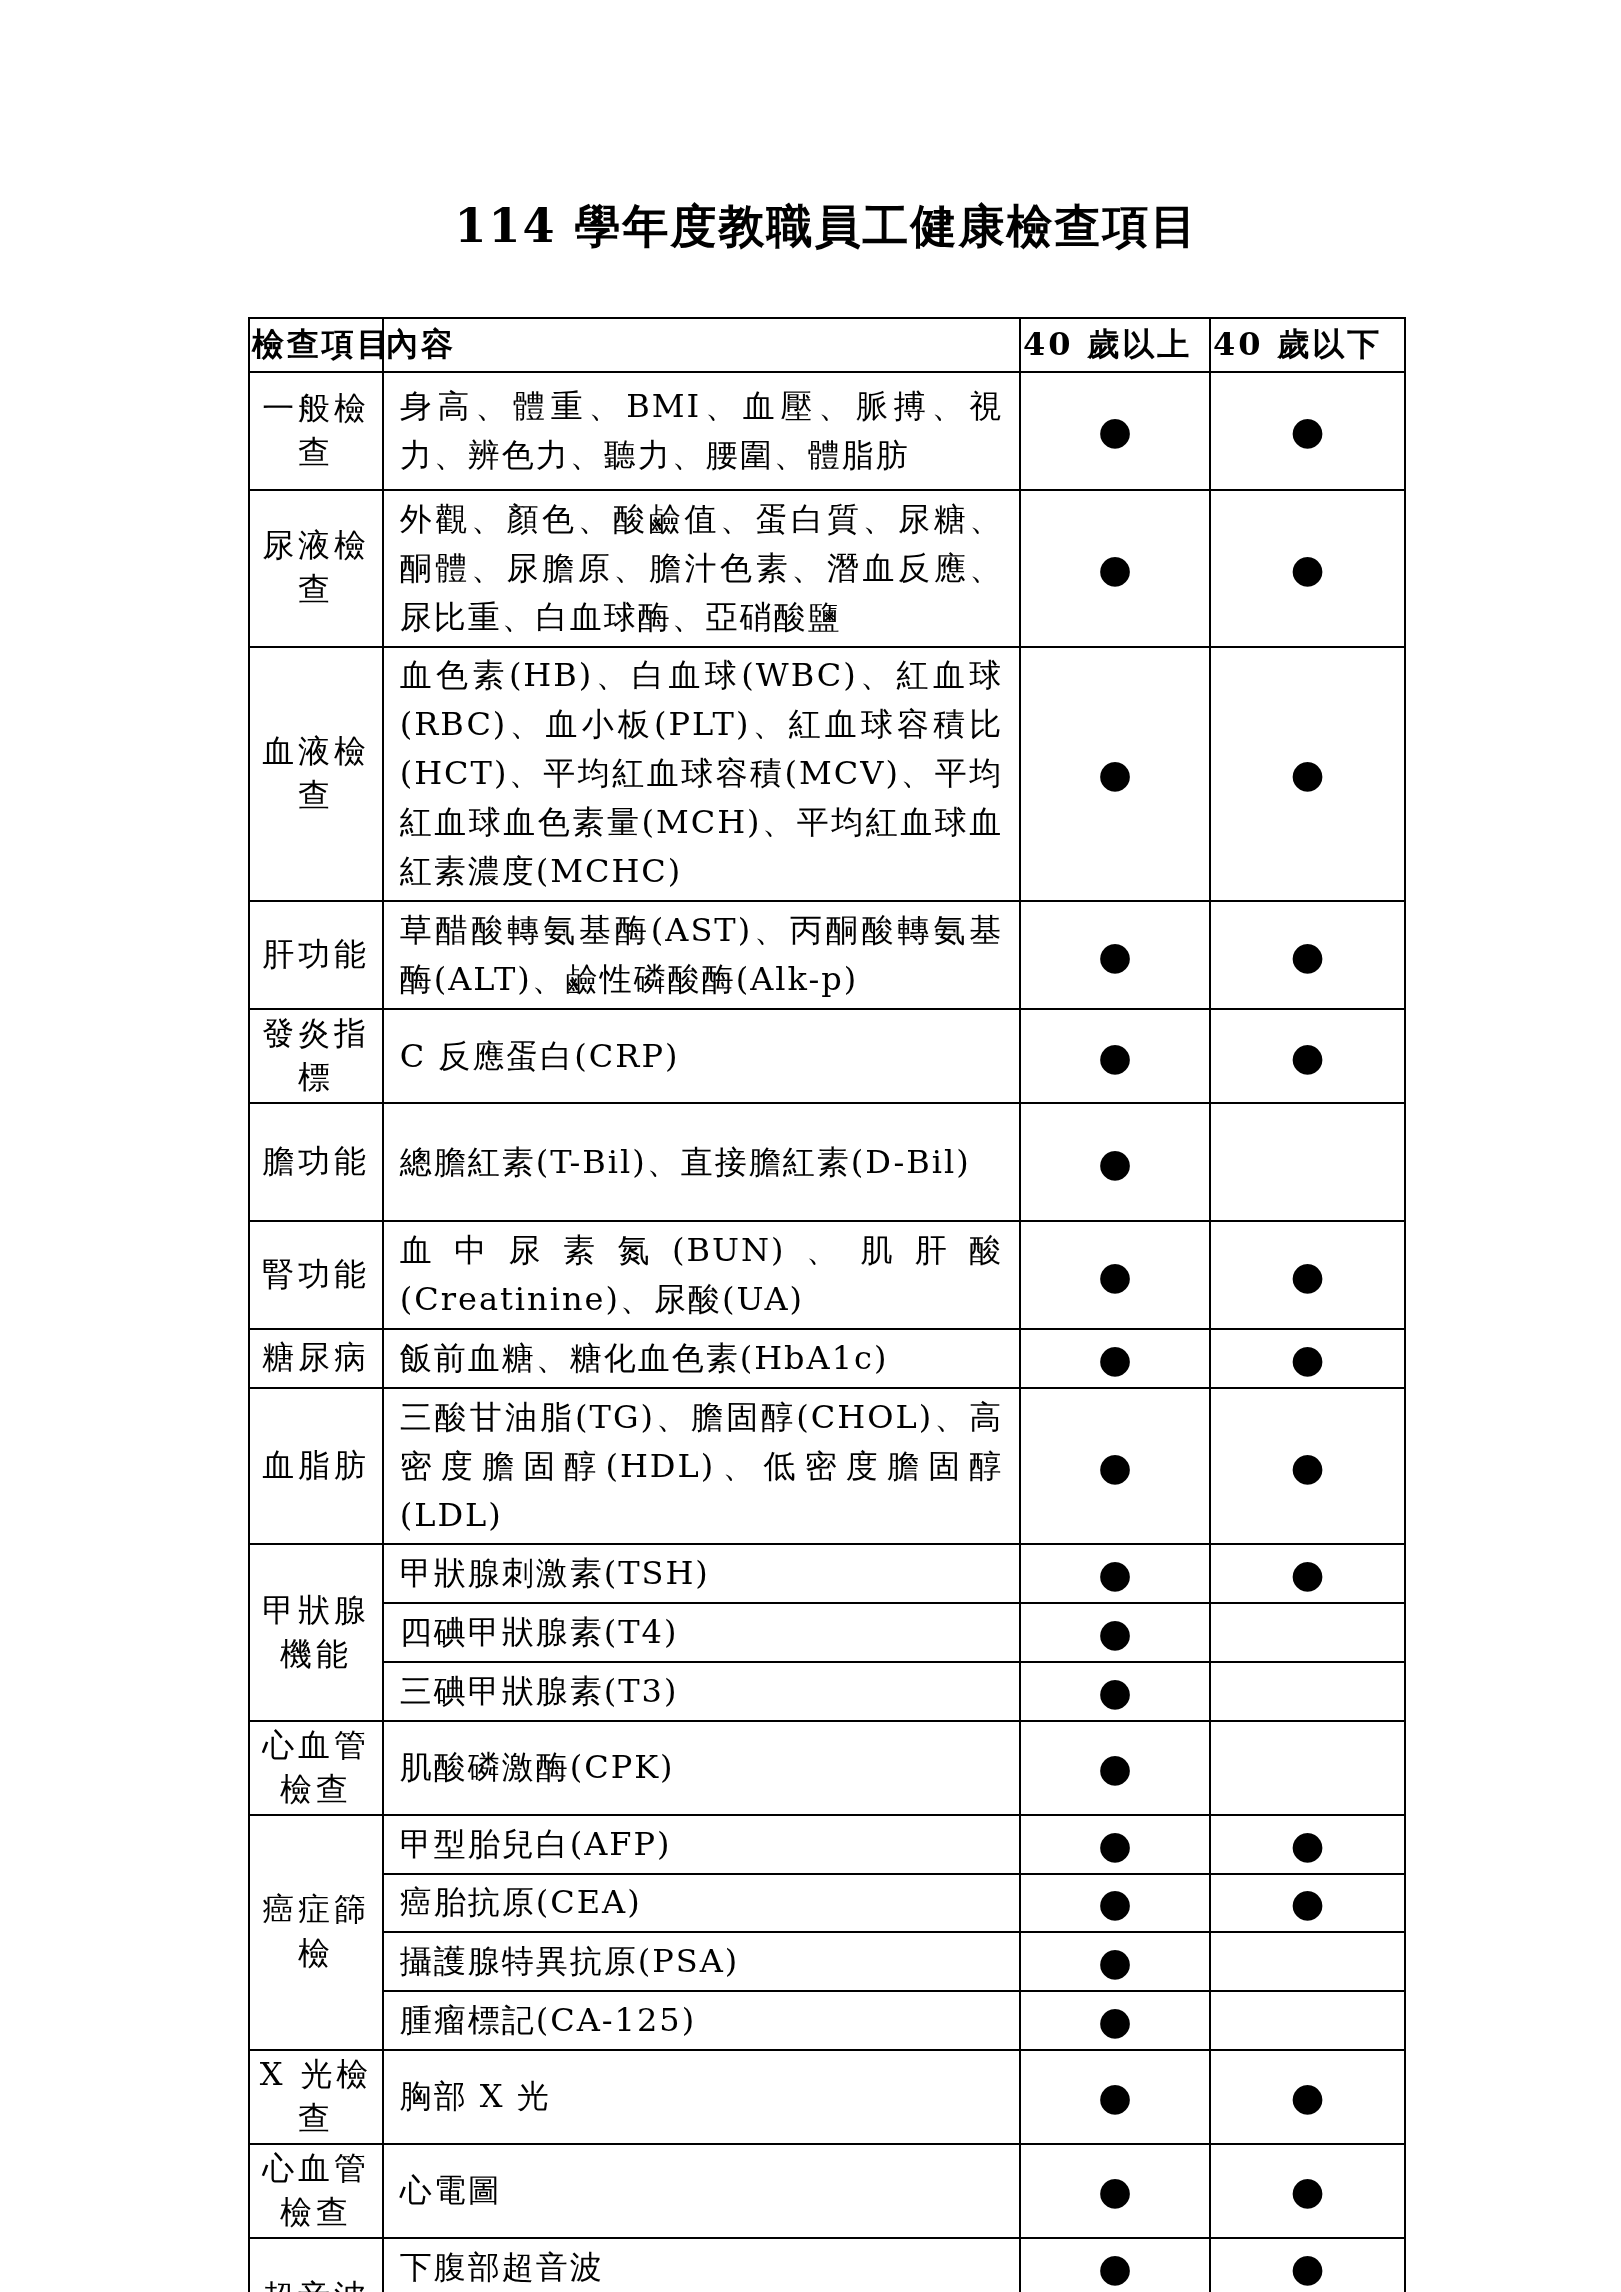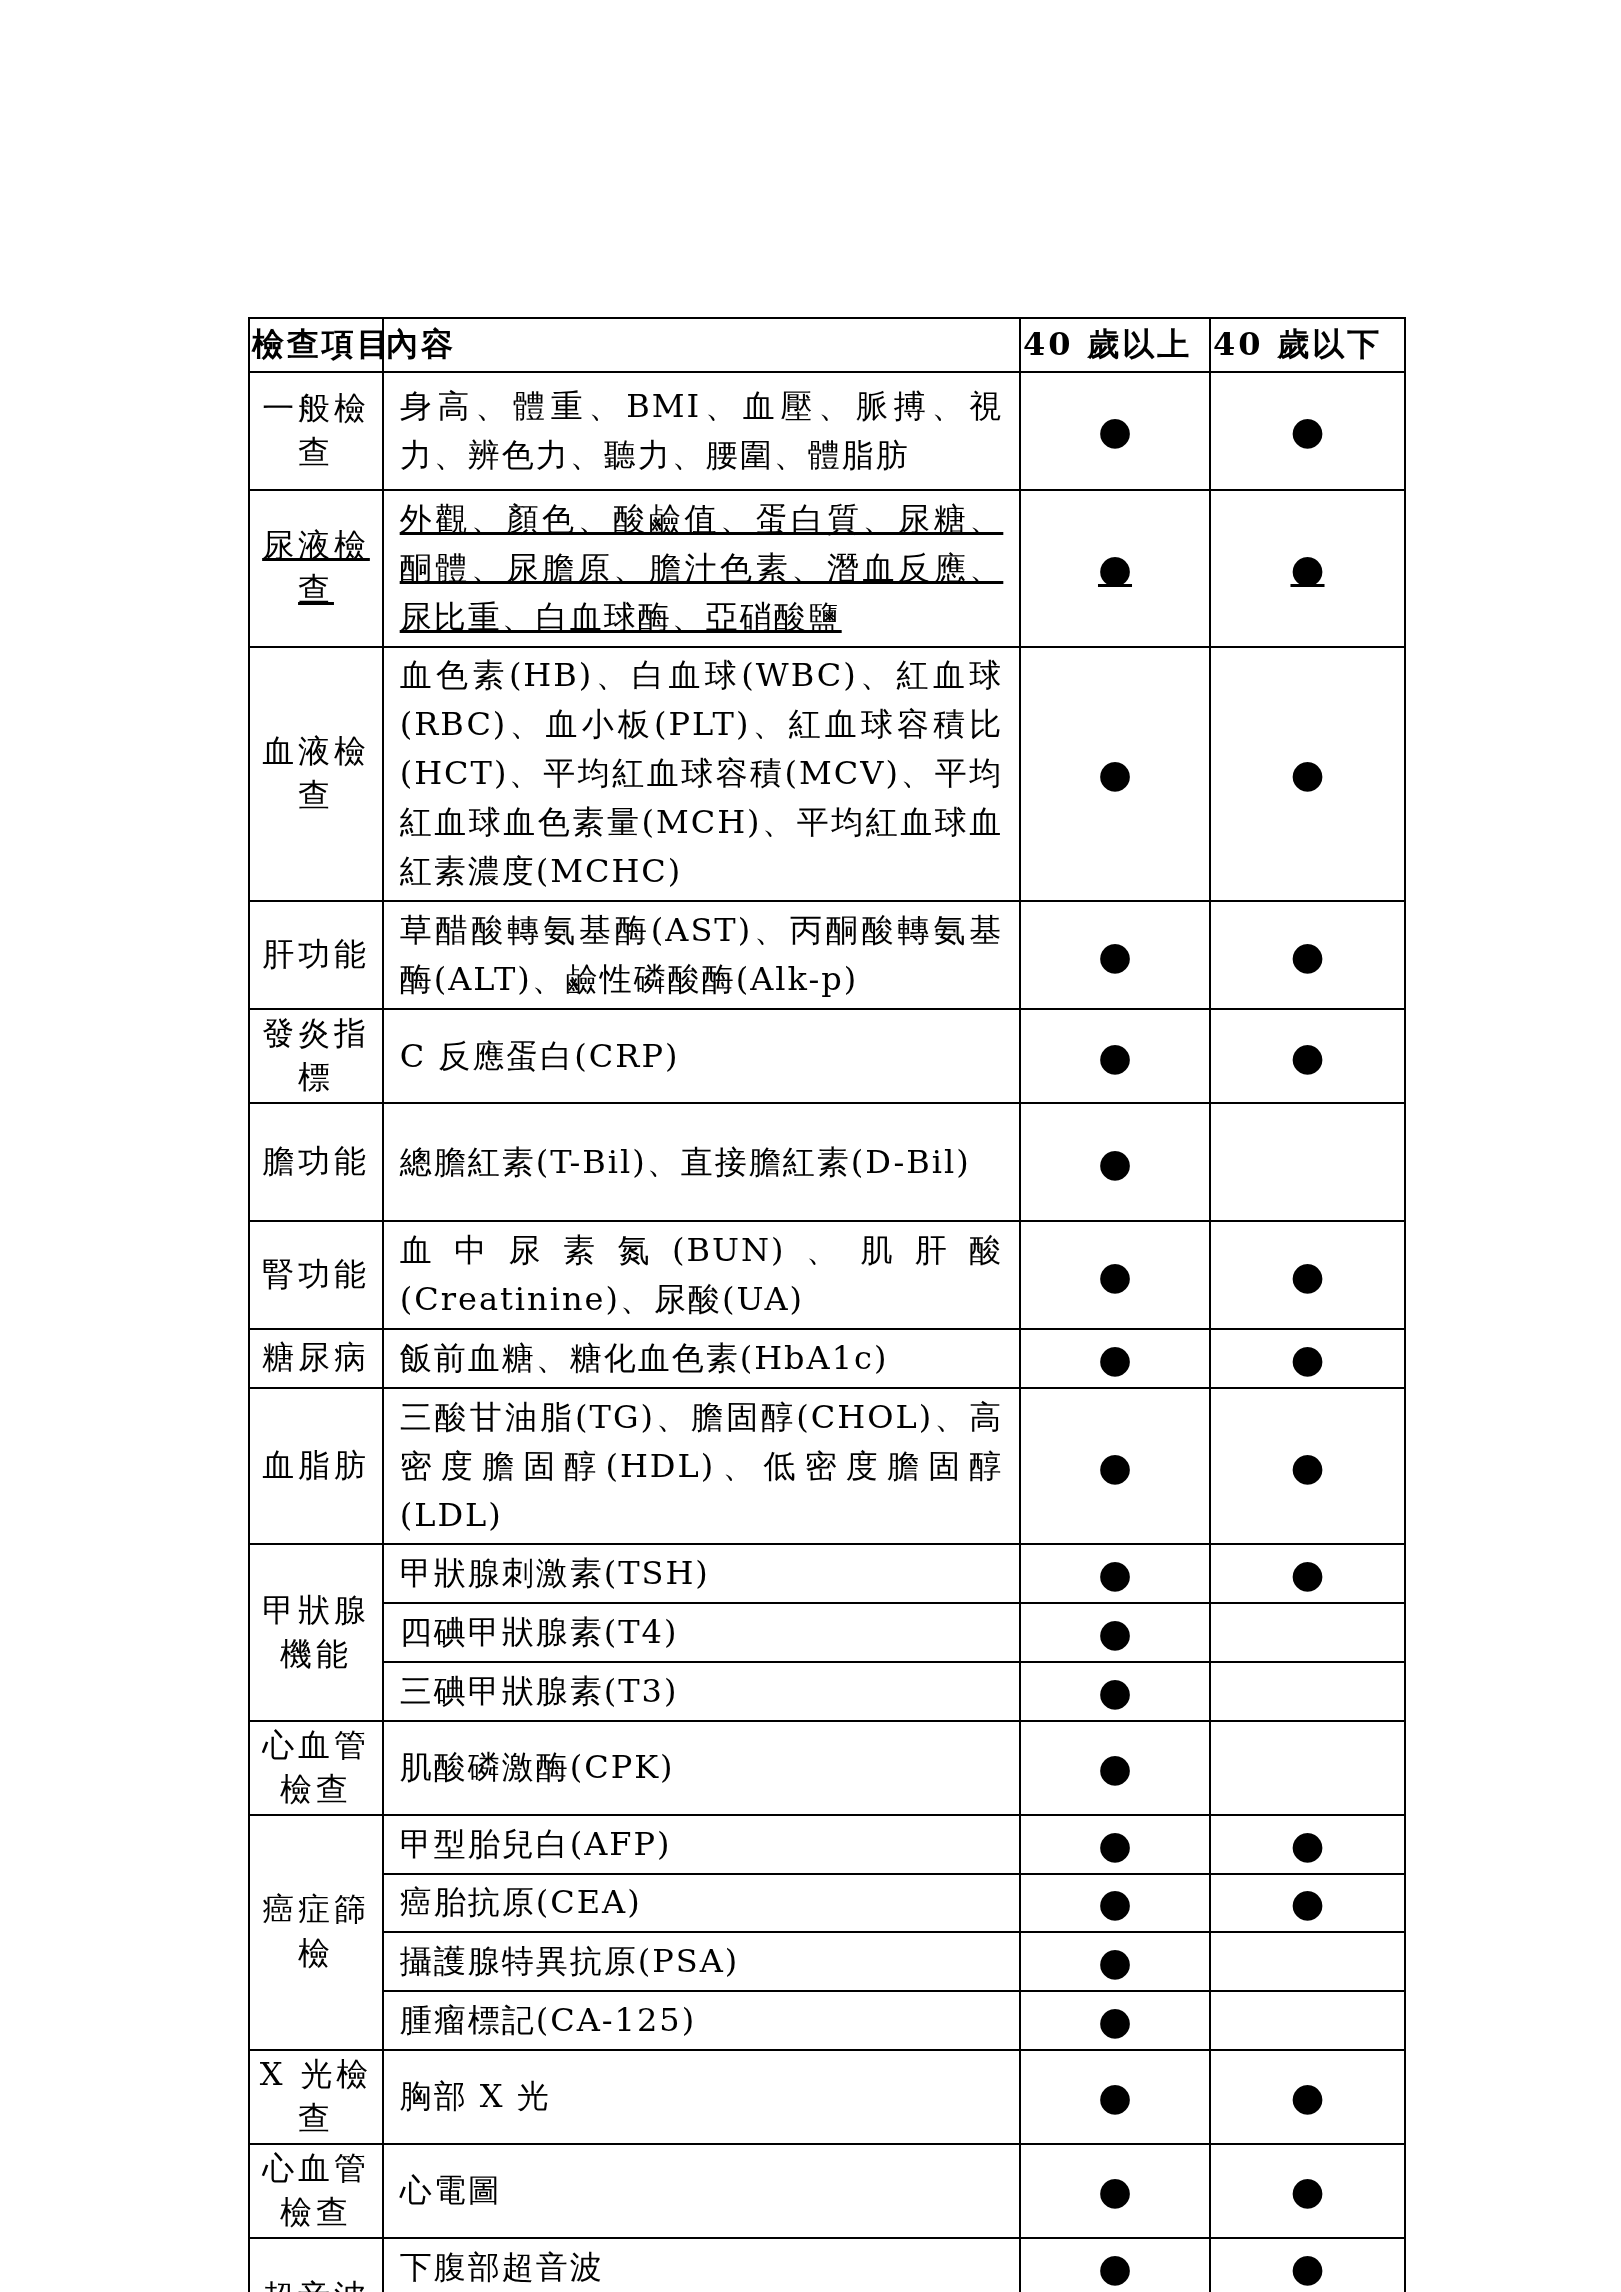--- a/index.html
+++ b/index.html
@@ -62,30 +62,31 @@
     text-align: center;
     font-size: 39px;
     line-height: 1;
     padding: 0;
     font-family: "DejaVu Sans", sans-serif;
   }
   tr.gb td, tr.gb th { border-top-width: 2.9px; }
   thead tr th { border-bottom-width: 2.9px; }
   tr.h53  { height: 52px; }
   tr.h104 { height: 118px; }
-  tr.h154 { height: 151px; text-decoration: underline; }
+  tr.h154 { height: 151px; }
   tr.h253 { height: 248px; }
   tr.h103 { height: 101px; }
   tr.h155 { height: 152px; }
   tr.h50  { height: 49px; }
 </style>
 </head>
 <body>
 
 <div class="page">
+  <h1 class="title">114 學年度教職員工健康檢查項目</h1>
 
   <table class="health-table">
     <colgroup>
       <col style="width:134px">
       <col style="width:637px">
       <col style="width:190px">
       <col style="width:195px">
     </colgroup>
     <thead>
       <tr>

